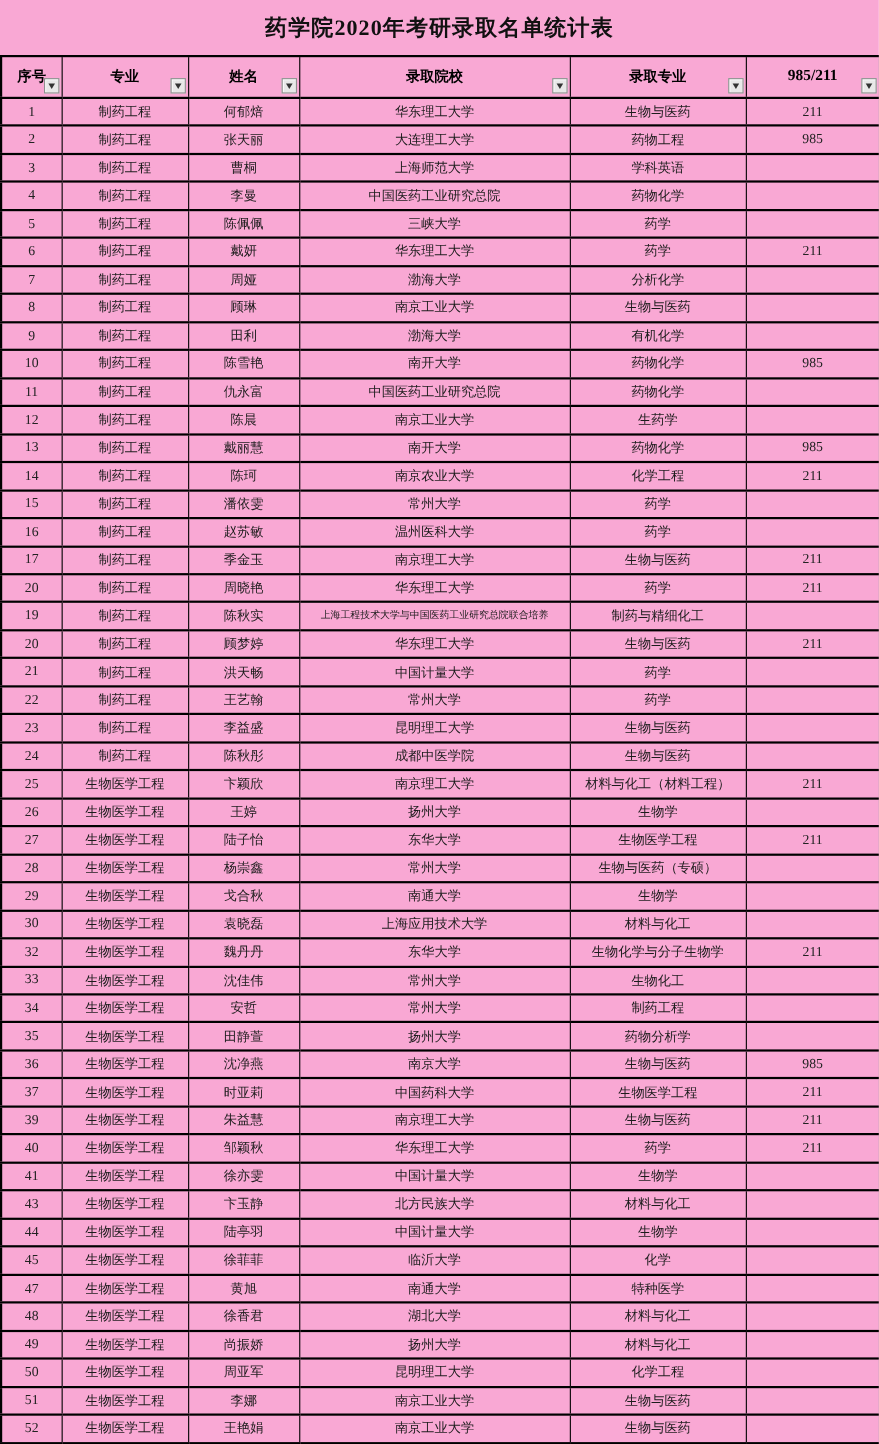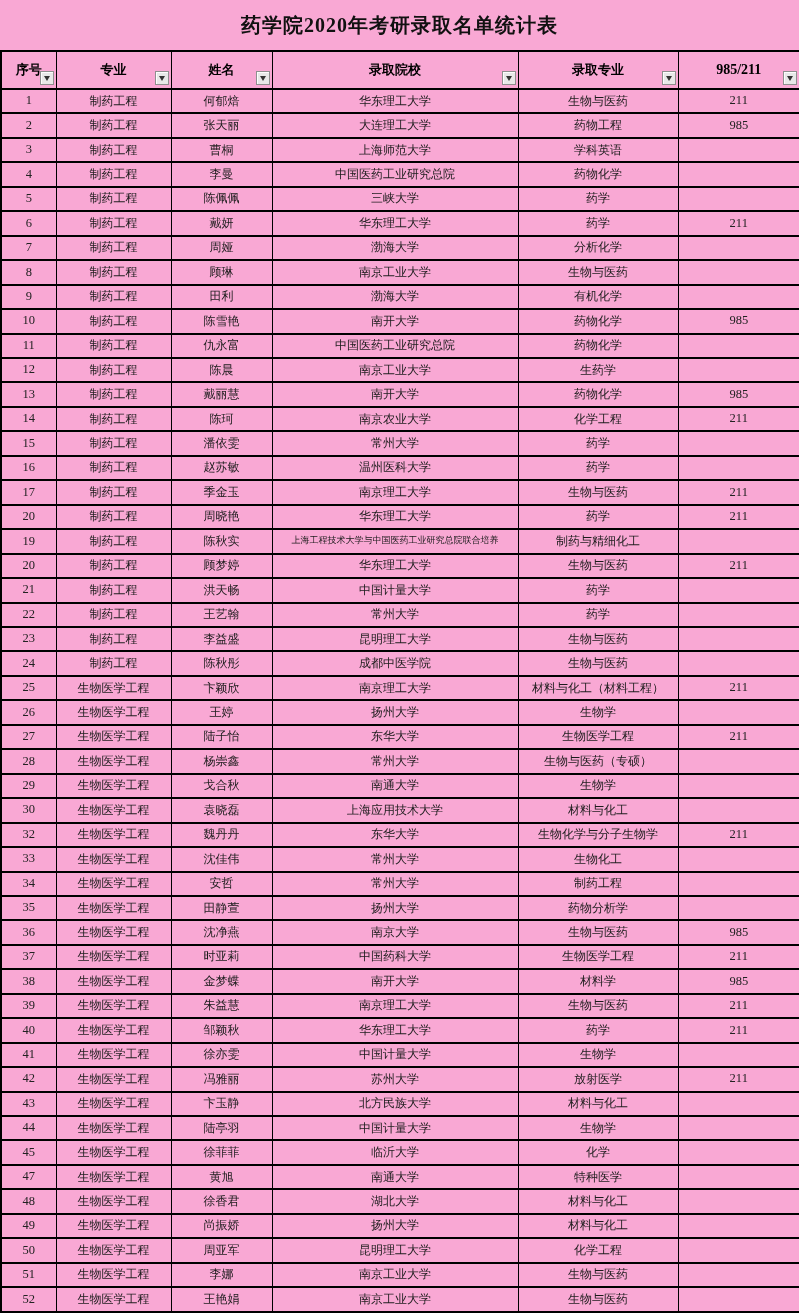--- a/index.html
+++ b/index.html
@@ -387,28 +387,20 @@
         </tr>
         <tr>
           <td class="num">37</td>
           <td class="txt">生物医学工程</td>
           <td class="txt">时亚莉</td>
           <td class="txt">中国药科大学</td>
           <td class="txt">生物医学工程</td>
           <td class="num">211</td>
         </tr>
         <tr>
-          <td class="num">38</td>
-          <td class="txt">生物医学工程</td>
-          <td class="txt">金梦蝶</td>
-          <td class="txt">南开大学</td>
-          <td class="txt">材料学</td>
-          <td class="num">985</td>
-        </tr>
-        <tr>
           <td class="num">39</td>
           <td class="txt">生物医学工程</td>
           <td class="txt">朱益慧</td>
           <td class="txt">南京理工大学</td>
           <td class="txt">生物与医药</td>
           <td class="num">211</td>
         </tr>
         <tr>
           <td class="num">40</td>
           <td class="txt">生物医学工程</td>
@@ -417,28 +409,20 @@
           <td class="txt">药学</td>
           <td class="num">211</td>
         </tr>
         <tr>
           <td class="num">41</td>
           <td class="txt">生物医学工程</td>
           <td class="txt">徐亦雯</td>
           <td class="txt">中国计量大学</td>
           <td class="txt">生物学</td>
           <td class="num"></td>
-        </tr>
-        <tr>
-          <td class="num">42</td>
-          <td class="txt">生物医学工程</td>
-          <td class="txt">冯雅丽</td>
-          <td class="txt">苏州大学</td>
-          <td class="txt">放射医学</td>
-          <td class="num">211</td>
         </tr>
         <tr>
           <td class="num">43</td>
           <td class="txt">生物医学工程</td>
           <td class="txt">卞玉静</td>
           <td class="txt">北方民族大学</td>
           <td class="txt">材料与化工</td>
           <td class="num"></td>
         </tr>
         <tr>

